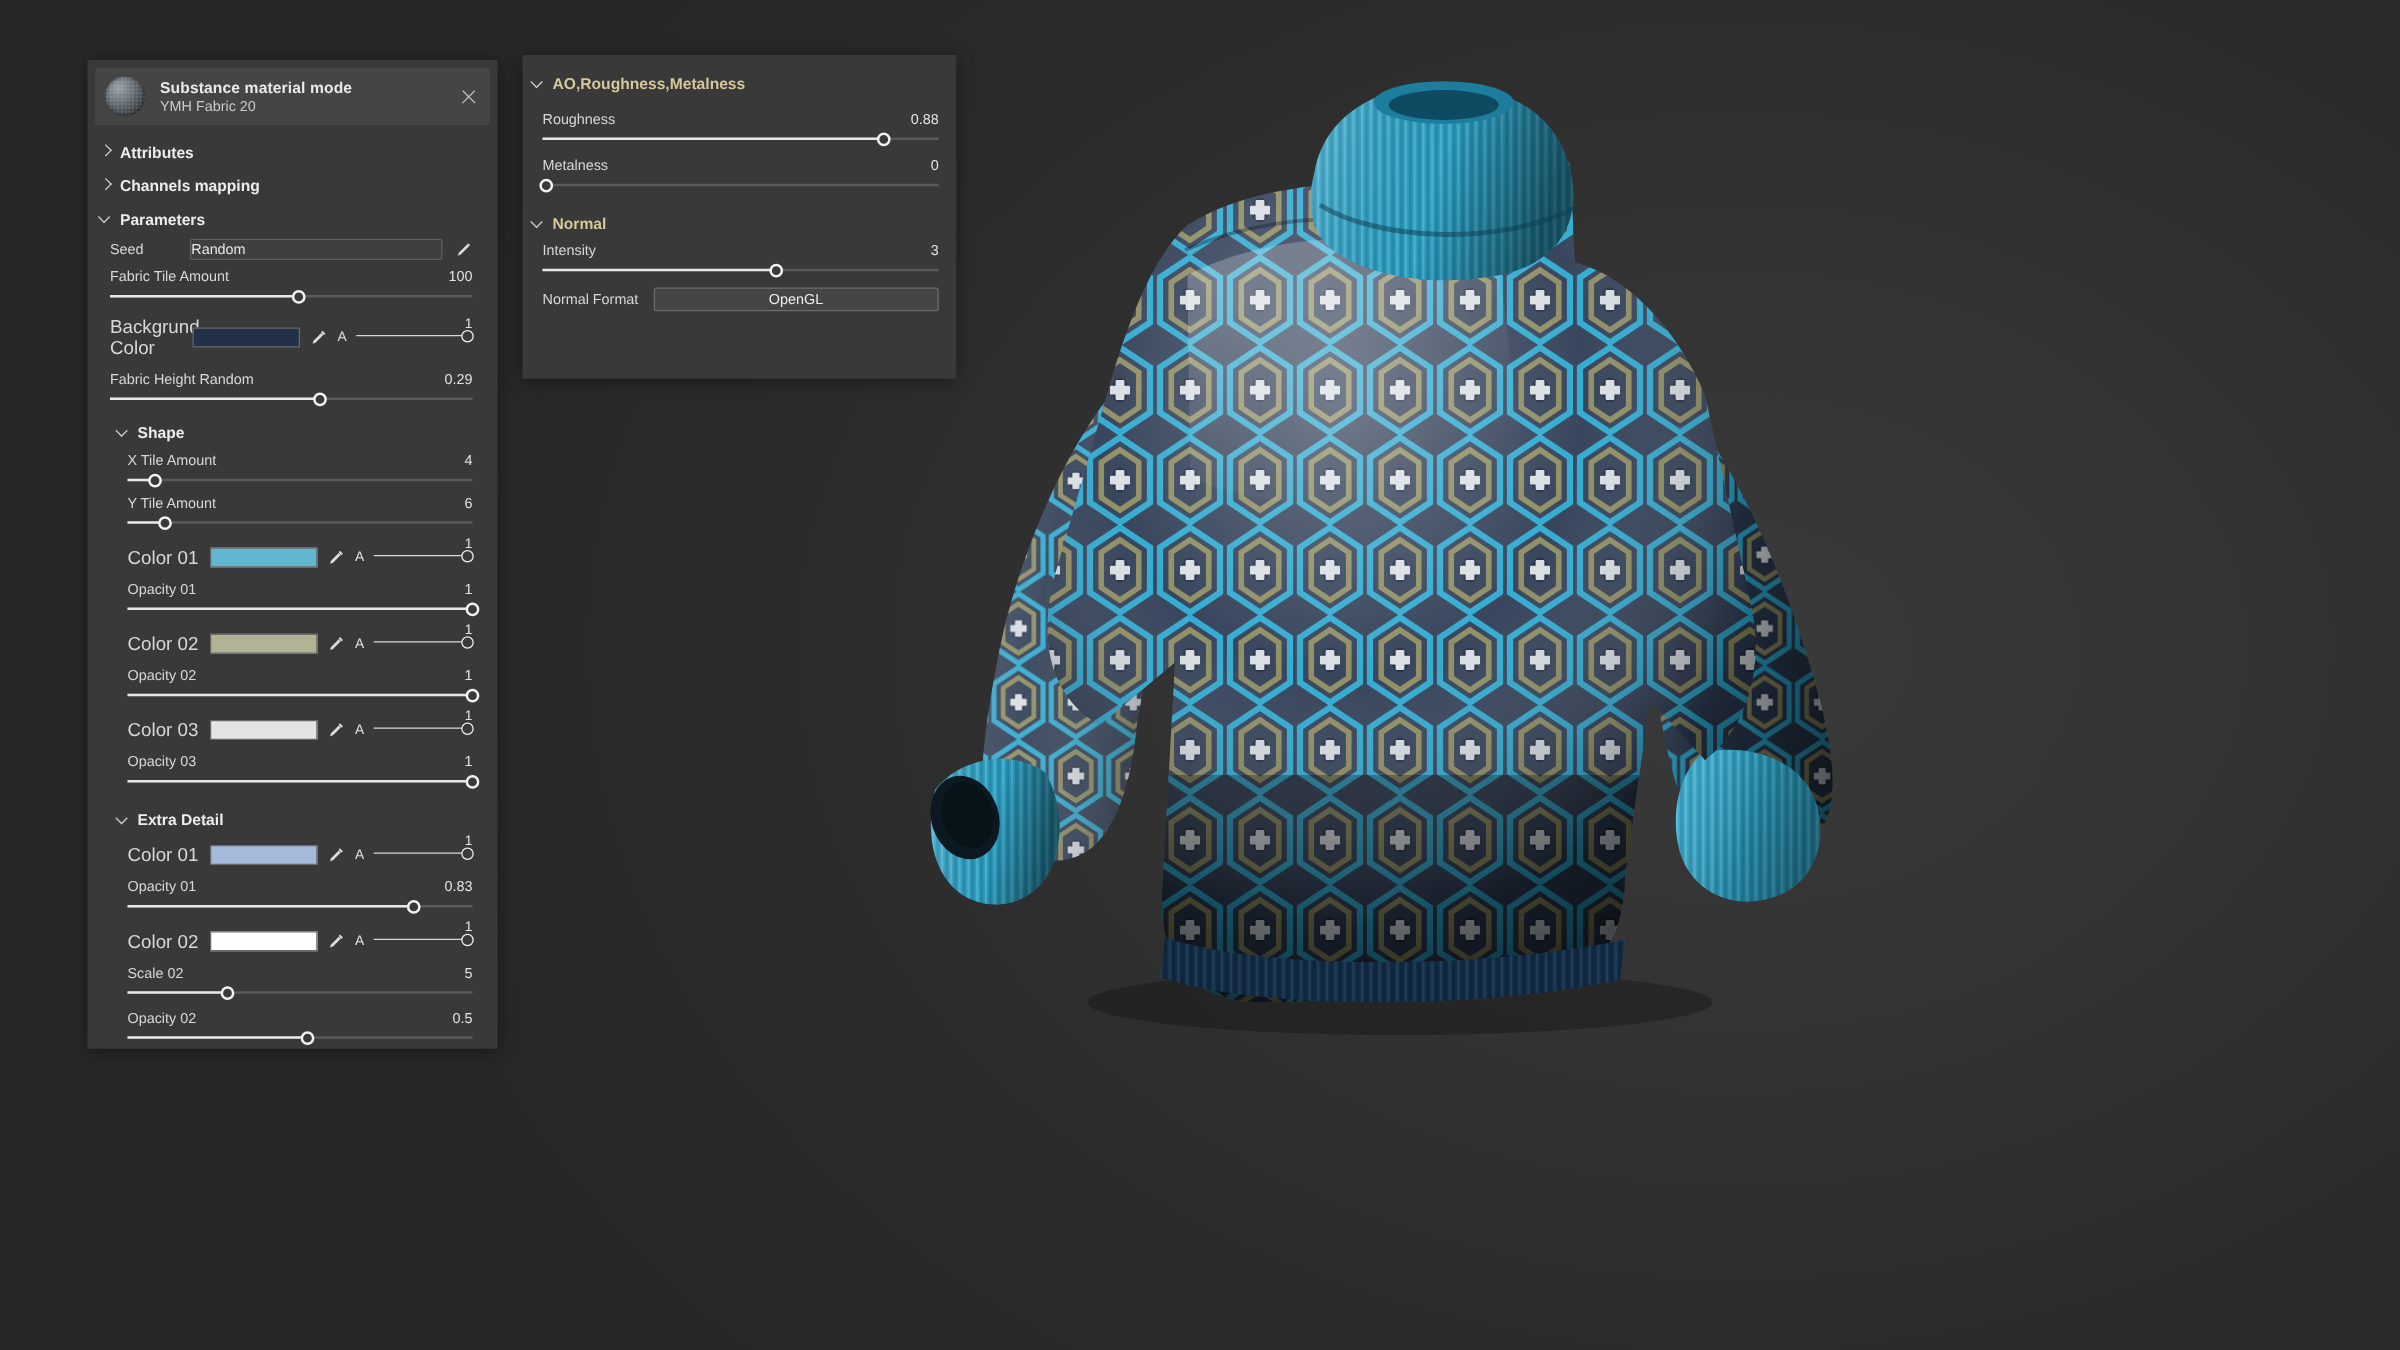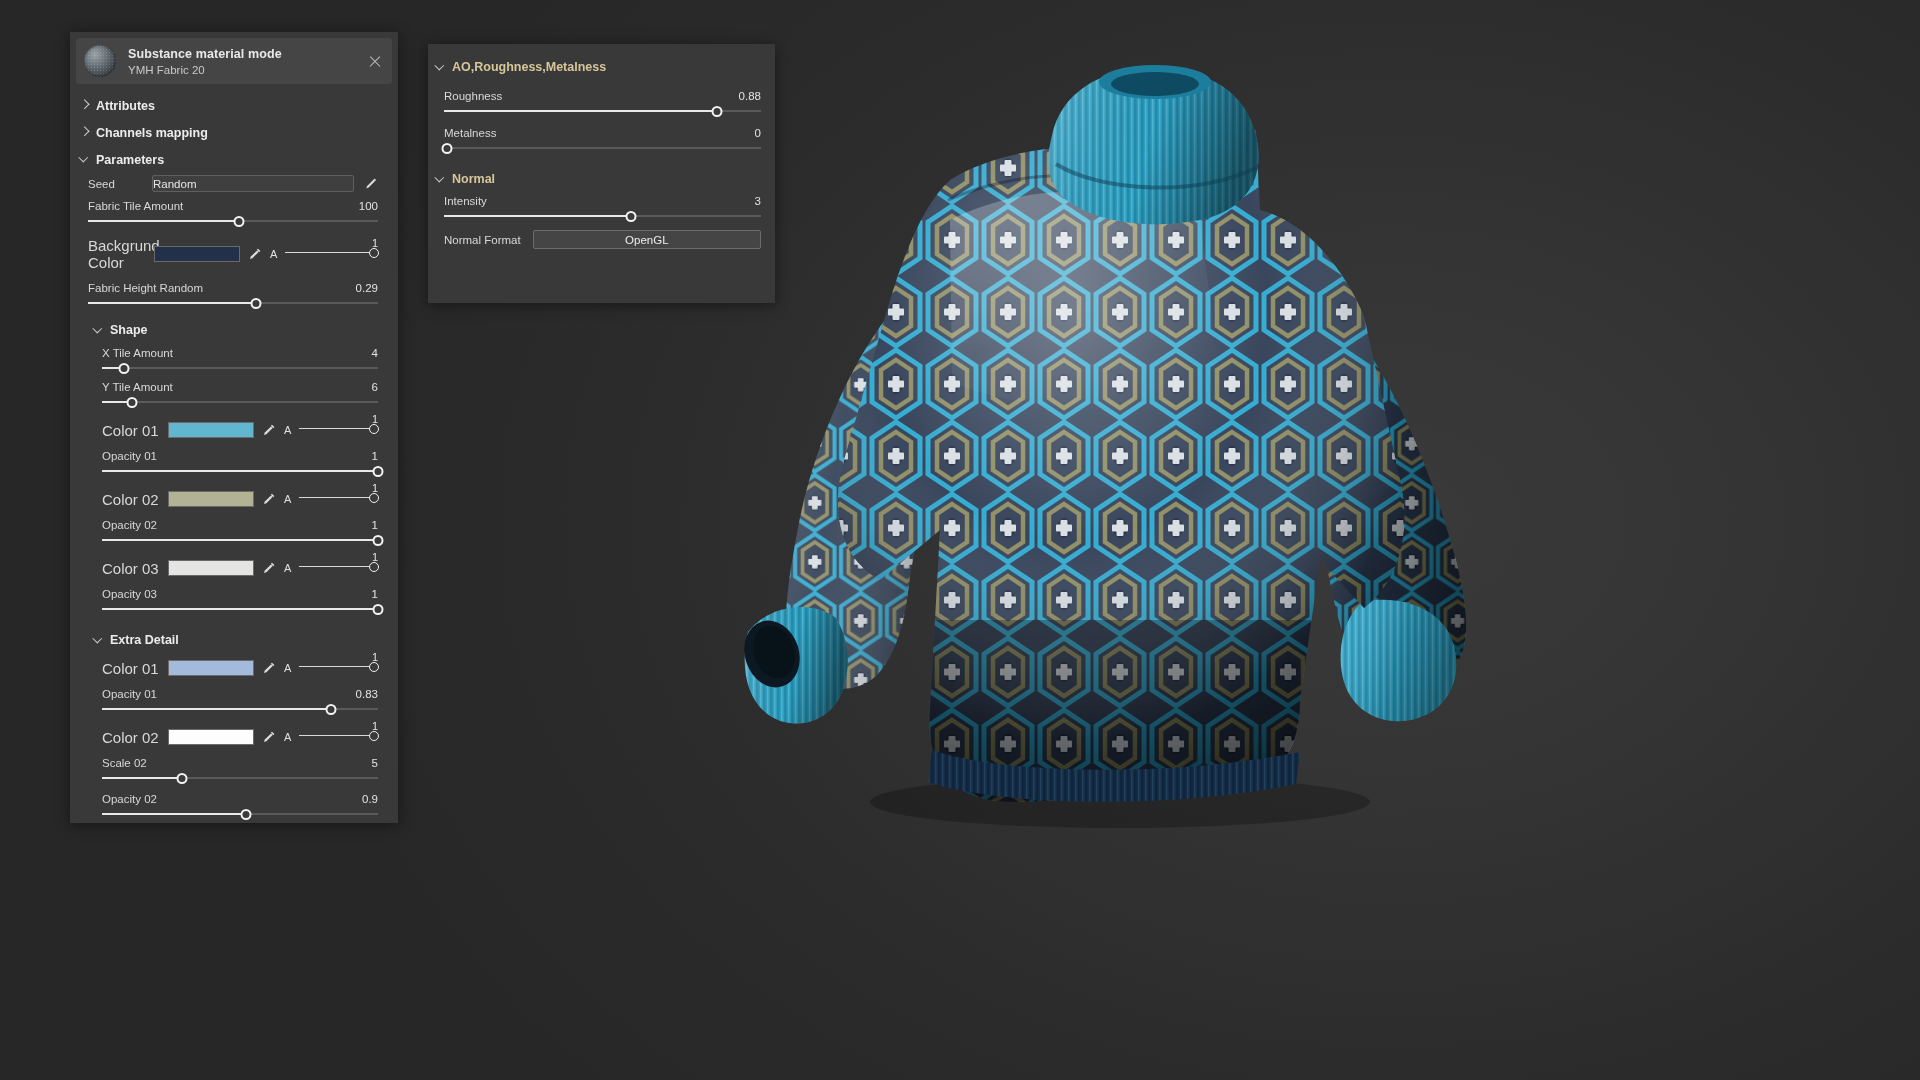--- a/index.html
+++ b/index.html
@@ -11,21 +11,21 @@
   #stage { position: relative; width: 1920px; height: 1080px; background: #2b2b2b; }
 
   
   #viewport { position: absolute; inset: 0; background:
       radial-gradient(ellipse 1100px 820px at 1390px 520px, #3a3a3a 0%, #333 38%, #2c2c2c 66%, #272727 100%); }
 
   
   .panel { position: absolute; background: #3a3a3a; box-shadow: 0 2px 14px rgba(0,0,0,.45); }
 
   
-  #panel-left { left: 70px; top: 32px; width: 328px; height: 791px; background: #393939; }
+  #panel-left { left: 70px; top: 48px; width: 328px; height: 791px; background: #393939; }
   .pl-header {
     display: flex; align-items: center; gap: 12px;
     height: 46px; margin: 6px 6px 0 6px; padding: 0 6px 0 8px;
     background: #454545; border-radius: 3px;
   }
   .thumb {
     width: 32px; height: 32px; border-radius: 50%; flex: none;
     background: radial-gradient(circle at 34% 30%, #9aa3aa 0%, #6b747b 36%, #3d4348 72%, #262a2d 100%);
     box-shadow: inset 0 0 3px rgba(0,0,0,.6);
     position: relative; overflow: hidden;
@@ -98,21 +98,21 @@
   .alpha-letter { font-size:11px; color:#e0e0e0; flex:none; }
   .alpha-wrap { flex:1 1 auto; position:relative; height:22px; }
   .alpha-num { position:absolute; right:0; top:-6px; font-size:11px; color:#e2e2e2; }
   .alpha-track { position:absolute; left:0; right:0; top:9px; height:1.4px; background:#d8d8d8; }
   .alpha-knob {
     position:absolute; right:-1px; top:4.5px; width:10px; height:10px; border-radius:50%;
     border:1.8px solid #f2f2f2; background:#3a3a3a; cursor:pointer;
   }
 
   
-  #panel-right { left: 428px; top: 44px; width: 347px; height: 259px; background: #393939; text-align: center; }
+  #panel-right { left: 418px; top: 44px; width: 347px; height: 259px; background: #393939; text-align: center; }
   #panel-right .pl-body { padding: 10px 0 0 0; }
   .rp-slider { margin-top: 3px; padding-left: 16px; padding-right: 14px; }
   .rp-combo-row { display:flex; align-items:center; gap:12px; padding-left:16px; padding-right:14px; margin-top: 8px; }
   .rp-combo {
     flex:1 1 auto; height:19px; background:#454545; border:1px solid #6c6c6c; border-radius:2px;
     display:flex; align-items:center; justify-content:center; font-size:11.5px; color:#ededed; cursor:pointer;
   }
 
   
   #sweater { position:absolute; left:700px; top:60px; width:820px; height:800px; }
@@ -504,21 +504,21 @@
           <div class="track">
             <div class="bar-bg"></div>
               <div class="bar-fill" style="width:29%"></div>
               <div class="knob" style="left:29%"></div>
           </div>
         </div>
 
         <div class="slider-row" style="margin-top:9px;">
           <div class="sr-top">
             <span class="row-label">Opacity 02</span>
-            <span class="row-val">0.9</span>
+            <span class="row-val">0.5</span>
           </div>
           <div class="track">
             <div class="bar-bg"></div>
               <div class="bar-fill" style="width:52%"></div>
               <div class="knob" style="left:52%"></div>
           </div>
         </div>
       </div>
 
     </div>

